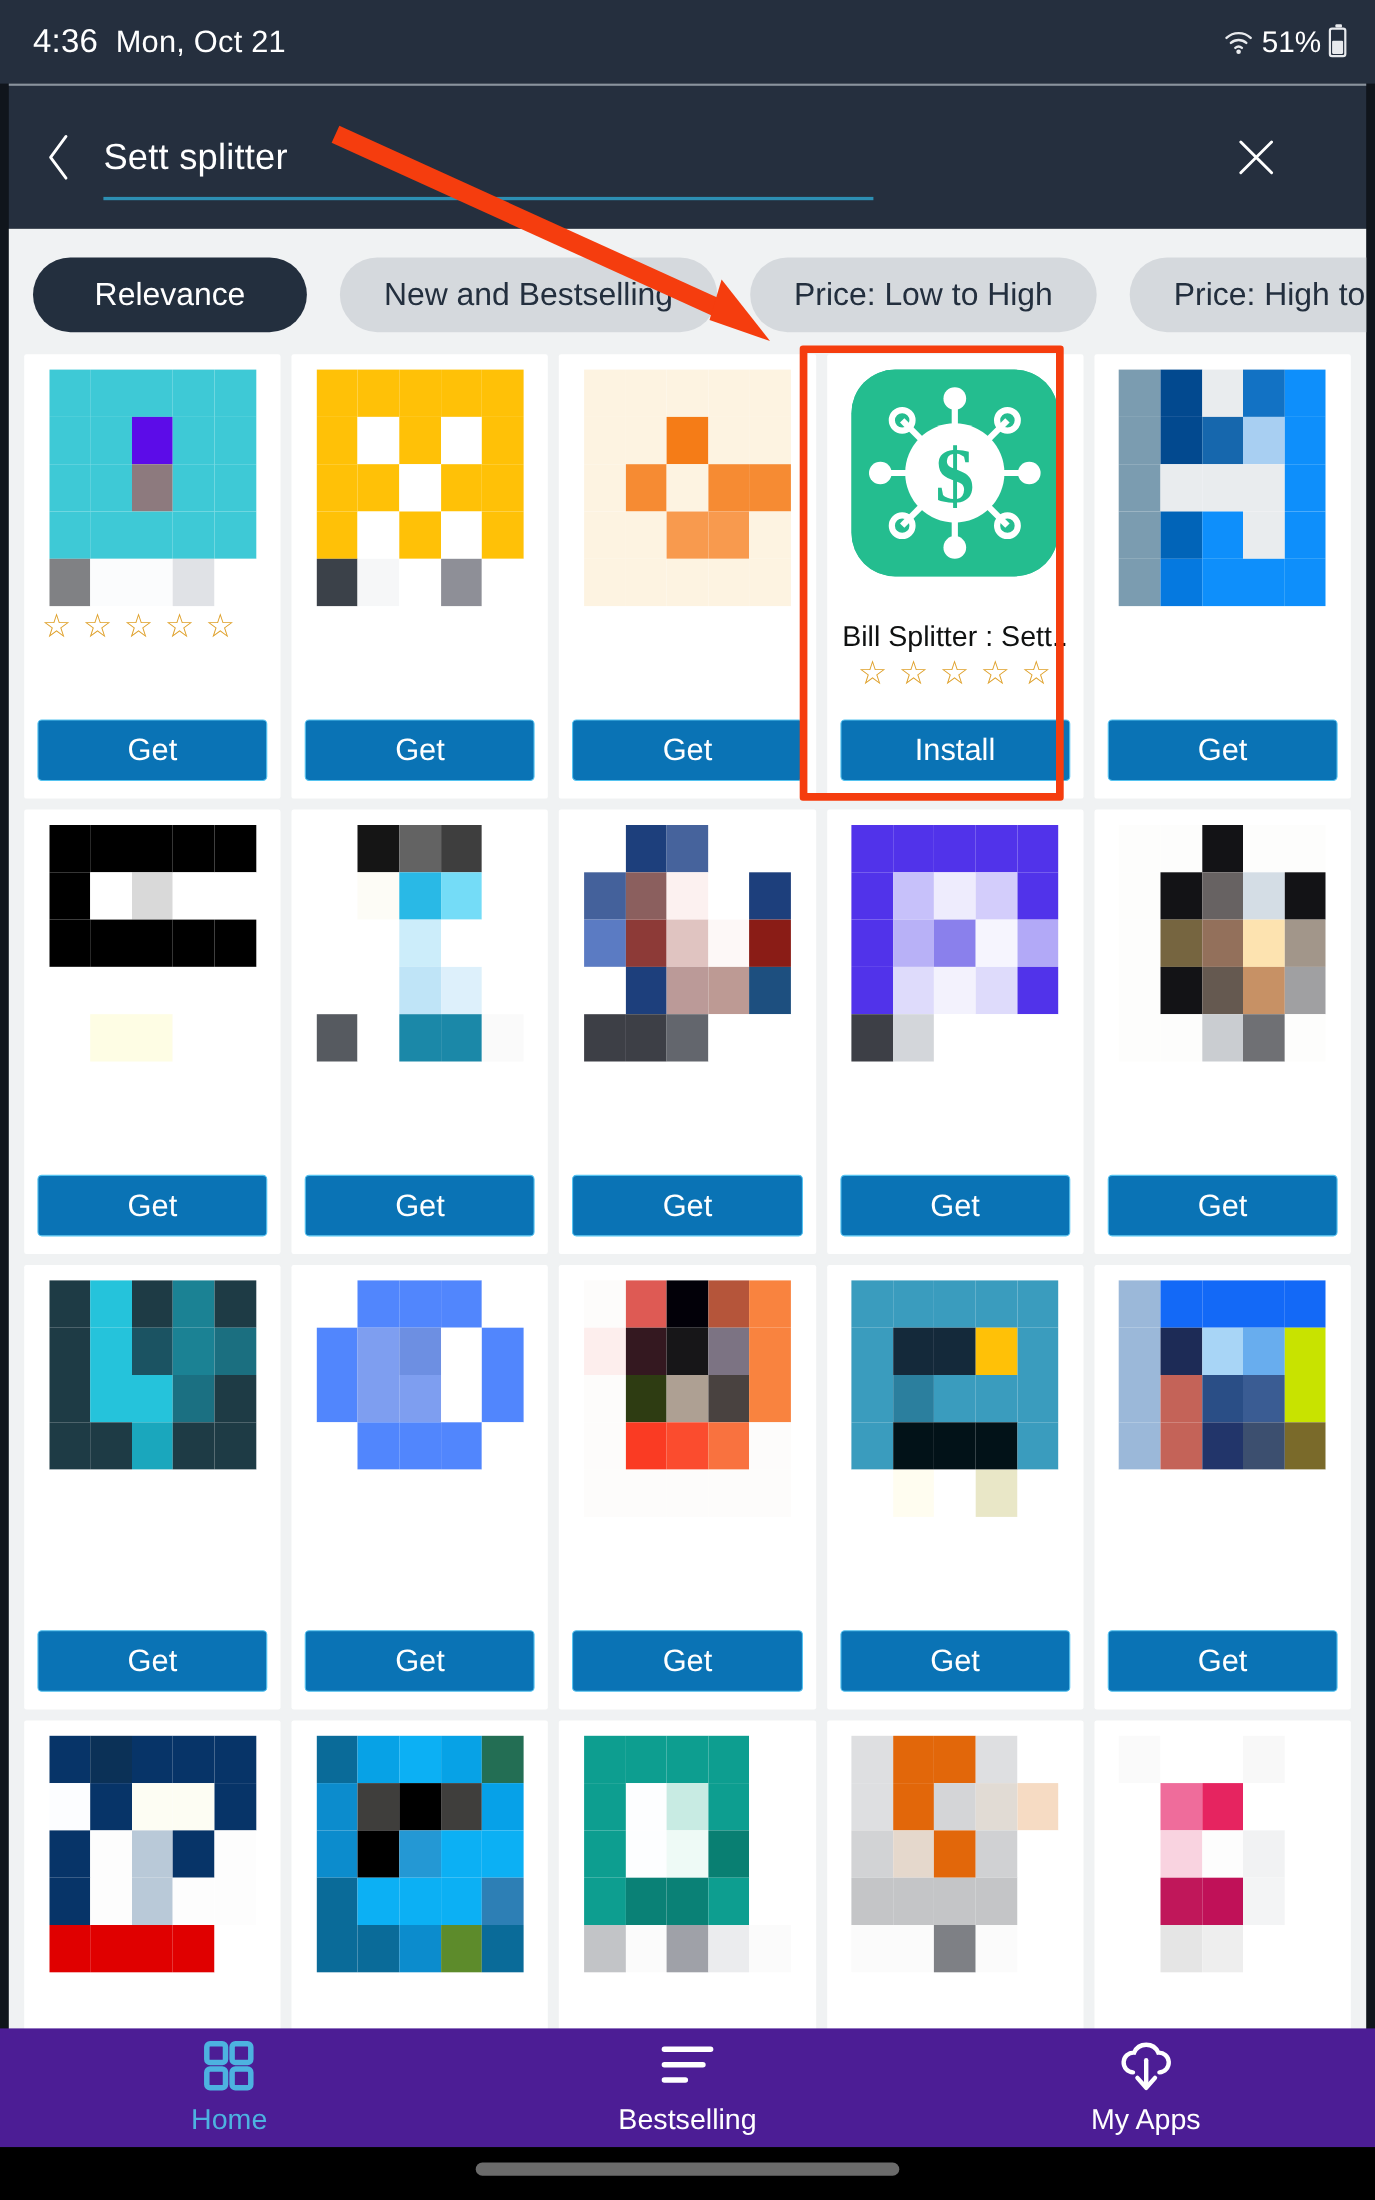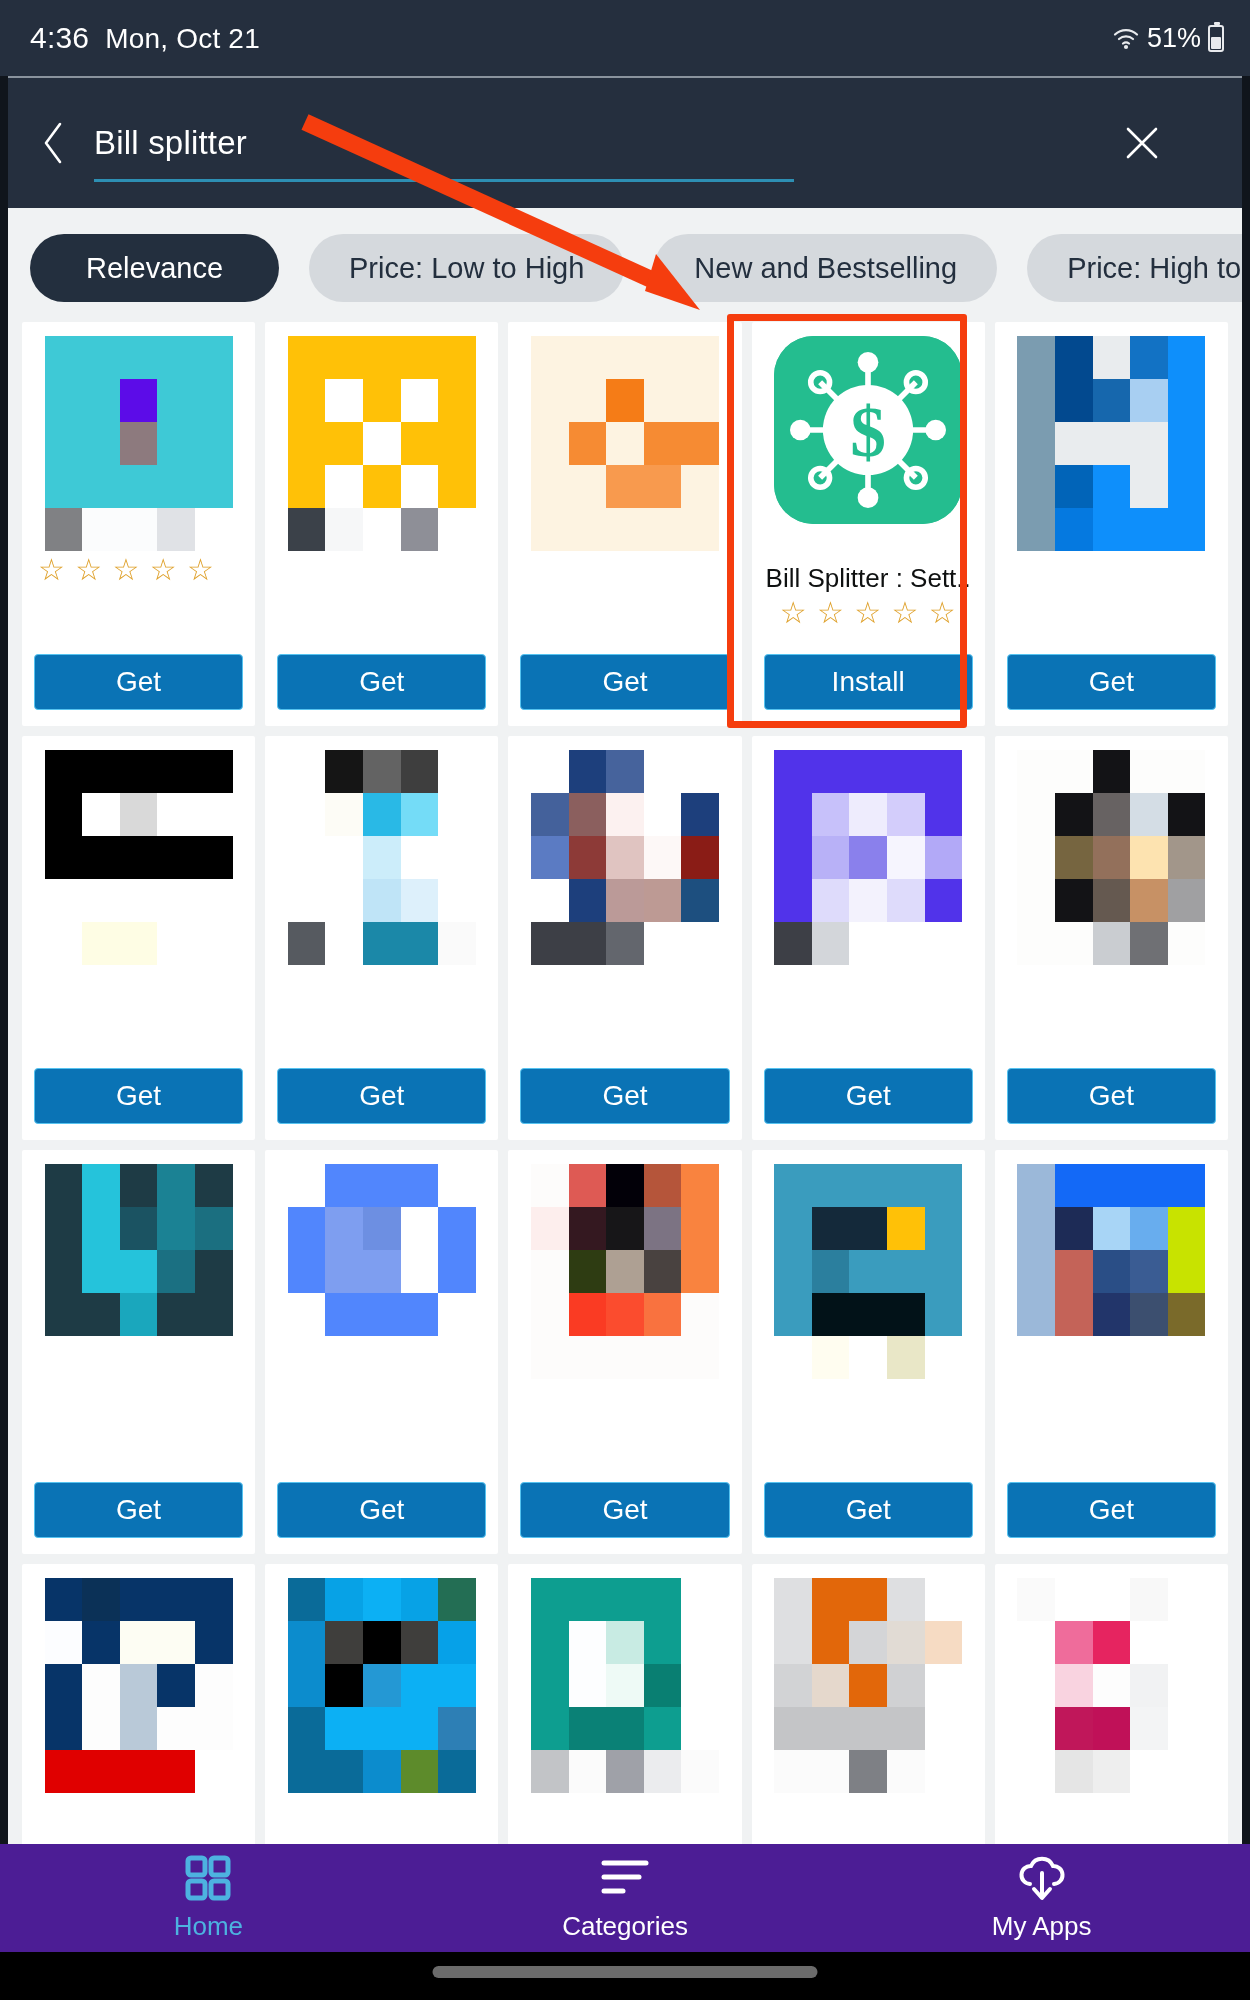--- a/index.html
+++ b/index.html
@@ -141,36 +141,36 @@
     </div>
   </div>
 
   <div class="searchbar">
     <div class="back-chev">
       <svg viewBox="0 0 26 44">
           <path d="M20 3 L6 22 L20 41" fill="none" stroke="#ffffff" stroke-width="2.6" stroke-linecap="round" stroke-linejoin="round"></path>
         </svg>
     </div>
     <div class="search-field">
-      <span class="search-text">Bill splitter</span>
+      <span class="search-text">Sett splitter</span>
       <span class="search-underline"></span>
     </div>
     <div class="close-x">
       <svg viewBox="0 0 40 40">
           <path d="M6 6 L34 34 M34 6 L6 34" stroke="#ffffff" stroke-width="2.6" stroke-linecap="round"></path>
         </svg>
     </div>
   </div>
 
   <div class="content">
 
     <div class="chips" id="chips">
         <div class="chip active">Relevance</div>
+        <div class="chip">New and Bestselling</div>
         <div class="chip">Price: Low to High</div>
-        <div class="chip">New and Bestselling</div>
         <div class="chip">Price: High to Low</div>
       </div>
 
     <div class="grid" id="grid">
         <div class="card">
           <div class="thumbwrap">
             <div class="pixgrid" style="grid-template-columns: repeat(5, 1fr);">
               <i style="background: rgb(62, 201, 214); height: 43px;"></i>
               <i style="background: rgb(62, 201, 214); height: 43px;"></i>
               <i style="background: rgb(62, 201, 214); height: 43px;"></i>
@@ -847,21 +847,21 @@
       <div class="navitem">
         <div class="navicon">
           <svg width="48" height="42" viewBox="0 0 48 42">
             <g stroke="currentColor" stroke-width="5" stroke-linecap="round">
               <line x1="3" y1="6" x2="45" y2="6"></line>
               <line x1="3" y1="20" x2="38" y2="20"></line>
               <line x1="3" y1="34" x2="22" y2="34"></line>
             </g>
           </svg>
         </div>
-        <div class="nlabel">Categories</div>
+        <div class="nlabel">Bestselling</div>
       </div>
       <div class="navitem">
         <div class="navicon">
           <svg width="50" height="48" viewBox="0 0 50 48">
             <path d="M13 30 A9 9 0 0 1 14 12 A12 12 0 0 1 36 12 A9 9 0 0 1 37 30" fill="none" stroke="currentColor" stroke-width="4" stroke-linecap="round"></path>
             <line x1="25" y1="19" x2="25" y2="43" stroke="currentColor" stroke-width="4" stroke-linecap="round"></line>
             <path d="M17 35 L25 44 L33 35" fill="none" stroke="currentColor" stroke-width="4" stroke-linecap="round" stroke-linejoin="round"></path>
           </svg>
         </div>
         <div class="nlabel">My Apps</div>

